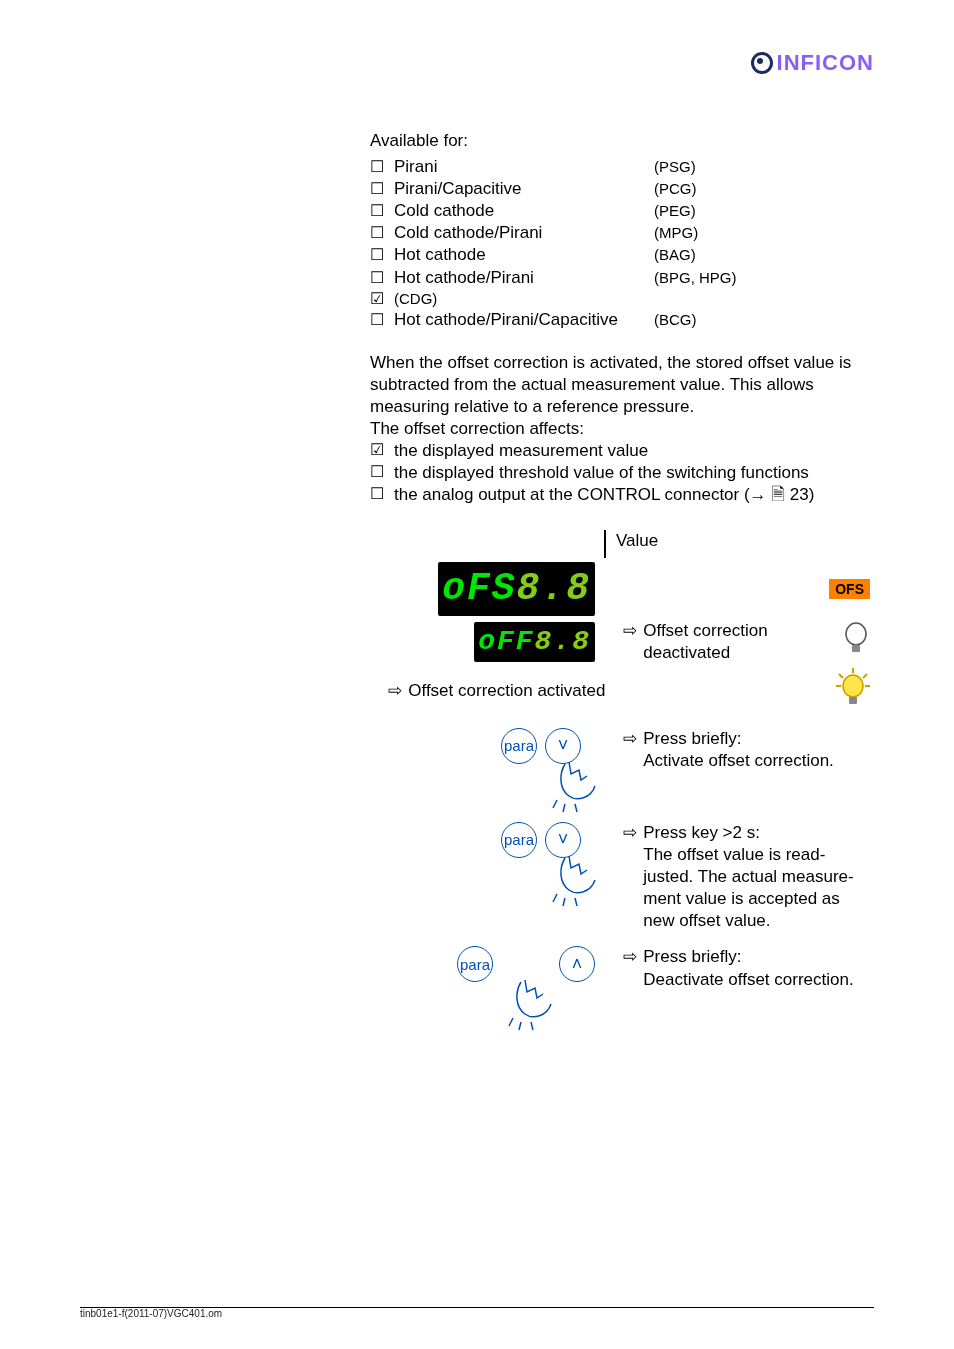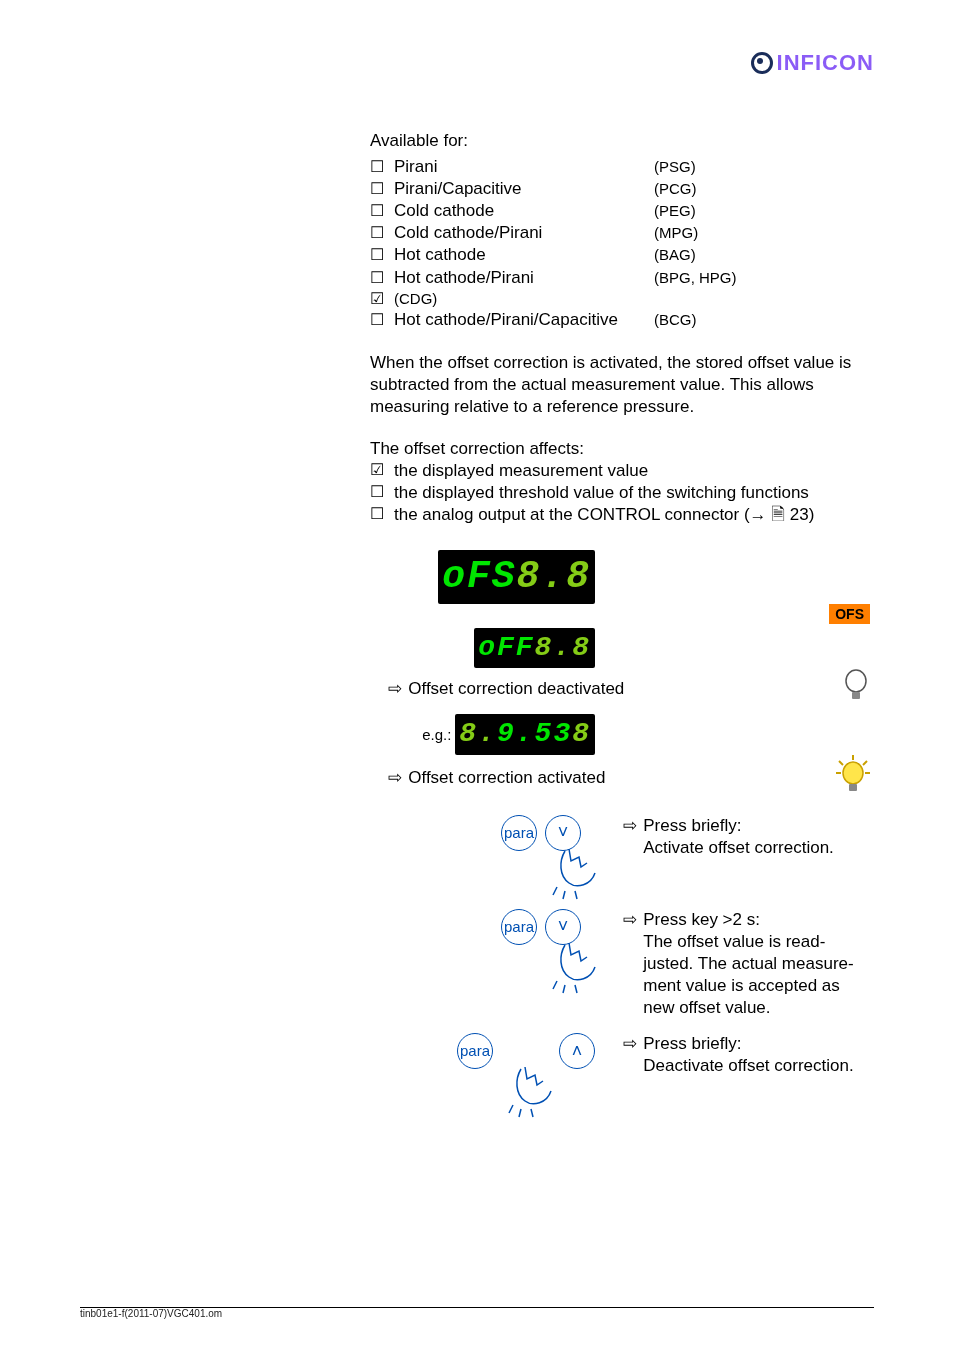--- a/index.html
+++ b/index.html
@@ -9,29 +9,29 @@
   .logo-dot { width: 22px; height: 22px; border: 3px solid #1a2d5a; border-radius: 50%; position: relative; }
   .logo-dot::after { content: ""; position: absolute; left: 3px; top: 3px; width: 6px; height: 6px; background: #1a2d5a; border-radius: 50%; }
   .logo-text { font-weight: bold; font-size: 22px; letter-spacing: 1px; color: #8b5cf6; }
   .content { margin-left: 290px; margin-top: 70px; width: 500px; font-size: 17px; line-height: 1.3; }
   .avail-title { margin-bottom: 4px; }
   .avail-row { display: flex; align-items: baseline; }
   .chk { width: 24px; flex: 0 0 24px; font-size: 16px; }
   .sensor-name { flex: 0 0 260px; }
   .sensor-code { font-size: 15px; }
   .para { margin-top: 20px; }
-  .affects-title { margin-top: 20px; }
+  .affects-title { }
   .affects-row { display: flex; align-items: flex-start; }
   .affects-row .chk { }
   .affects-text { flex: 1; }
   .table-area { margin-top: 24px; }
   .table-header { display: flex; }
   .table-header .left-col { width: 235px; border-right: 1px solid #000; }
   .table-header .right-col { flex: 1; padding-left: 10px; padding-bottom: 6px; }
-  .table-row { display: flex; margin-top: 4px; flex-direction: column; }
+  .table-row { display: flex; align-items: center; margin-top: 4px; }
   .left-col { width: 235px; display: flex; justify-content: flex-end; align-items: center; padding-right: 10px; }
   .right-col { flex: 1; padding-left: 18px; display: flex; align-items: center; }
   .seg { background: #000; border-radius: 2px; padding: 2px 4px; display: inline-flex; align-items: baseline; }
   .seg-lg { font-size: 38px; }
   .seg-sm { font-size: 28px; }
   .seg span { color: #00e600; font-family: "Courier New", monospace; font-weight: bold; letter-spacing: 2px; font-style: italic; }
   .seg .dim { color: #84cc16; }
   .ofs-badge { background: #ff7f00; color: #000; font-weight: bold; font-size: 14px; padding: 1px 6px; white-space: nowrap; }
   .arrow-hint { display: flex; align-items: flex-start; gap: 6px; }
   .arrow-hint .arw { flex: 0 0 auto; }
@@ -110,20 +110,24 @@
     <div class="affects-row">
       <span class="chk">☐</span>
       <span class="affects-text">the displayed threshold value of the switching functions</span>
     </div>
     <div class="affects-row">
       <span class="chk">☐</span>
       <span class="affects-text">the analog output at the CONTROL connector (→ 🗎 23)</span>
     </div>
 
     <div class="table-area">
+      <div class="table-header divider-top-row">
+        <div class="left-col"></div>
+        <div class="right-col">Value</div>
+      </div>
 
       <div class="table-row">
         <div class="left-col">
           <span class="seg seg-lg">
             <span>oFS</span>
               <span class="dim">8.8</span>
           </span>
         </div>
         <div class="right-col" style="justify-content:flex-end;">
           <span class="ofs-badge">OFS</span>
@@ -145,28 +149,20 @@
           <span style="margin-left:auto;">
             <svg width="28" height="36" viewBox="0 0 28 36">
                 <ellipse cx="14" cy="13" rx="10" ry="11" fill="#fff" stroke="#555" stroke-width="1.5"></ellipse>
                 <rect x="10" y="24" width="8" height="7" rx="1" fill="#888"></rect>
               </svg>
           </span>
         </div>
       </div>
 
       <div class="table-row">
-        <div class="left-col">
-          <span class="eg">e.g.:</span>
-          <span class="seg seg-sm">
-            <span class="dim">8.</span>
-              <span>9.53</span>
-              <span class="dim">8</span>
-          </span>
-        </div>
         <div class="right-col">
           <div class="arrow-hint">
             <span class="arw">⇨</span>
             <span class="hint-text">Offset correction activated</span>
           </div>
           <span style="margin-left:auto;">
             <svg width="34" height="40" viewBox="0 0 34 40">
               <line x1="17" y1="0" x2="17" y2="5" stroke="#c9a000" stroke-width="2"></line>
               <line x1="3" y1="6" x2="7" y2="10" stroke="#c9a000" stroke-width="2"></line>
               <line x1="31" y1="6" x2="27" y2="10" stroke="#c9a000" stroke-width="2"></line>

